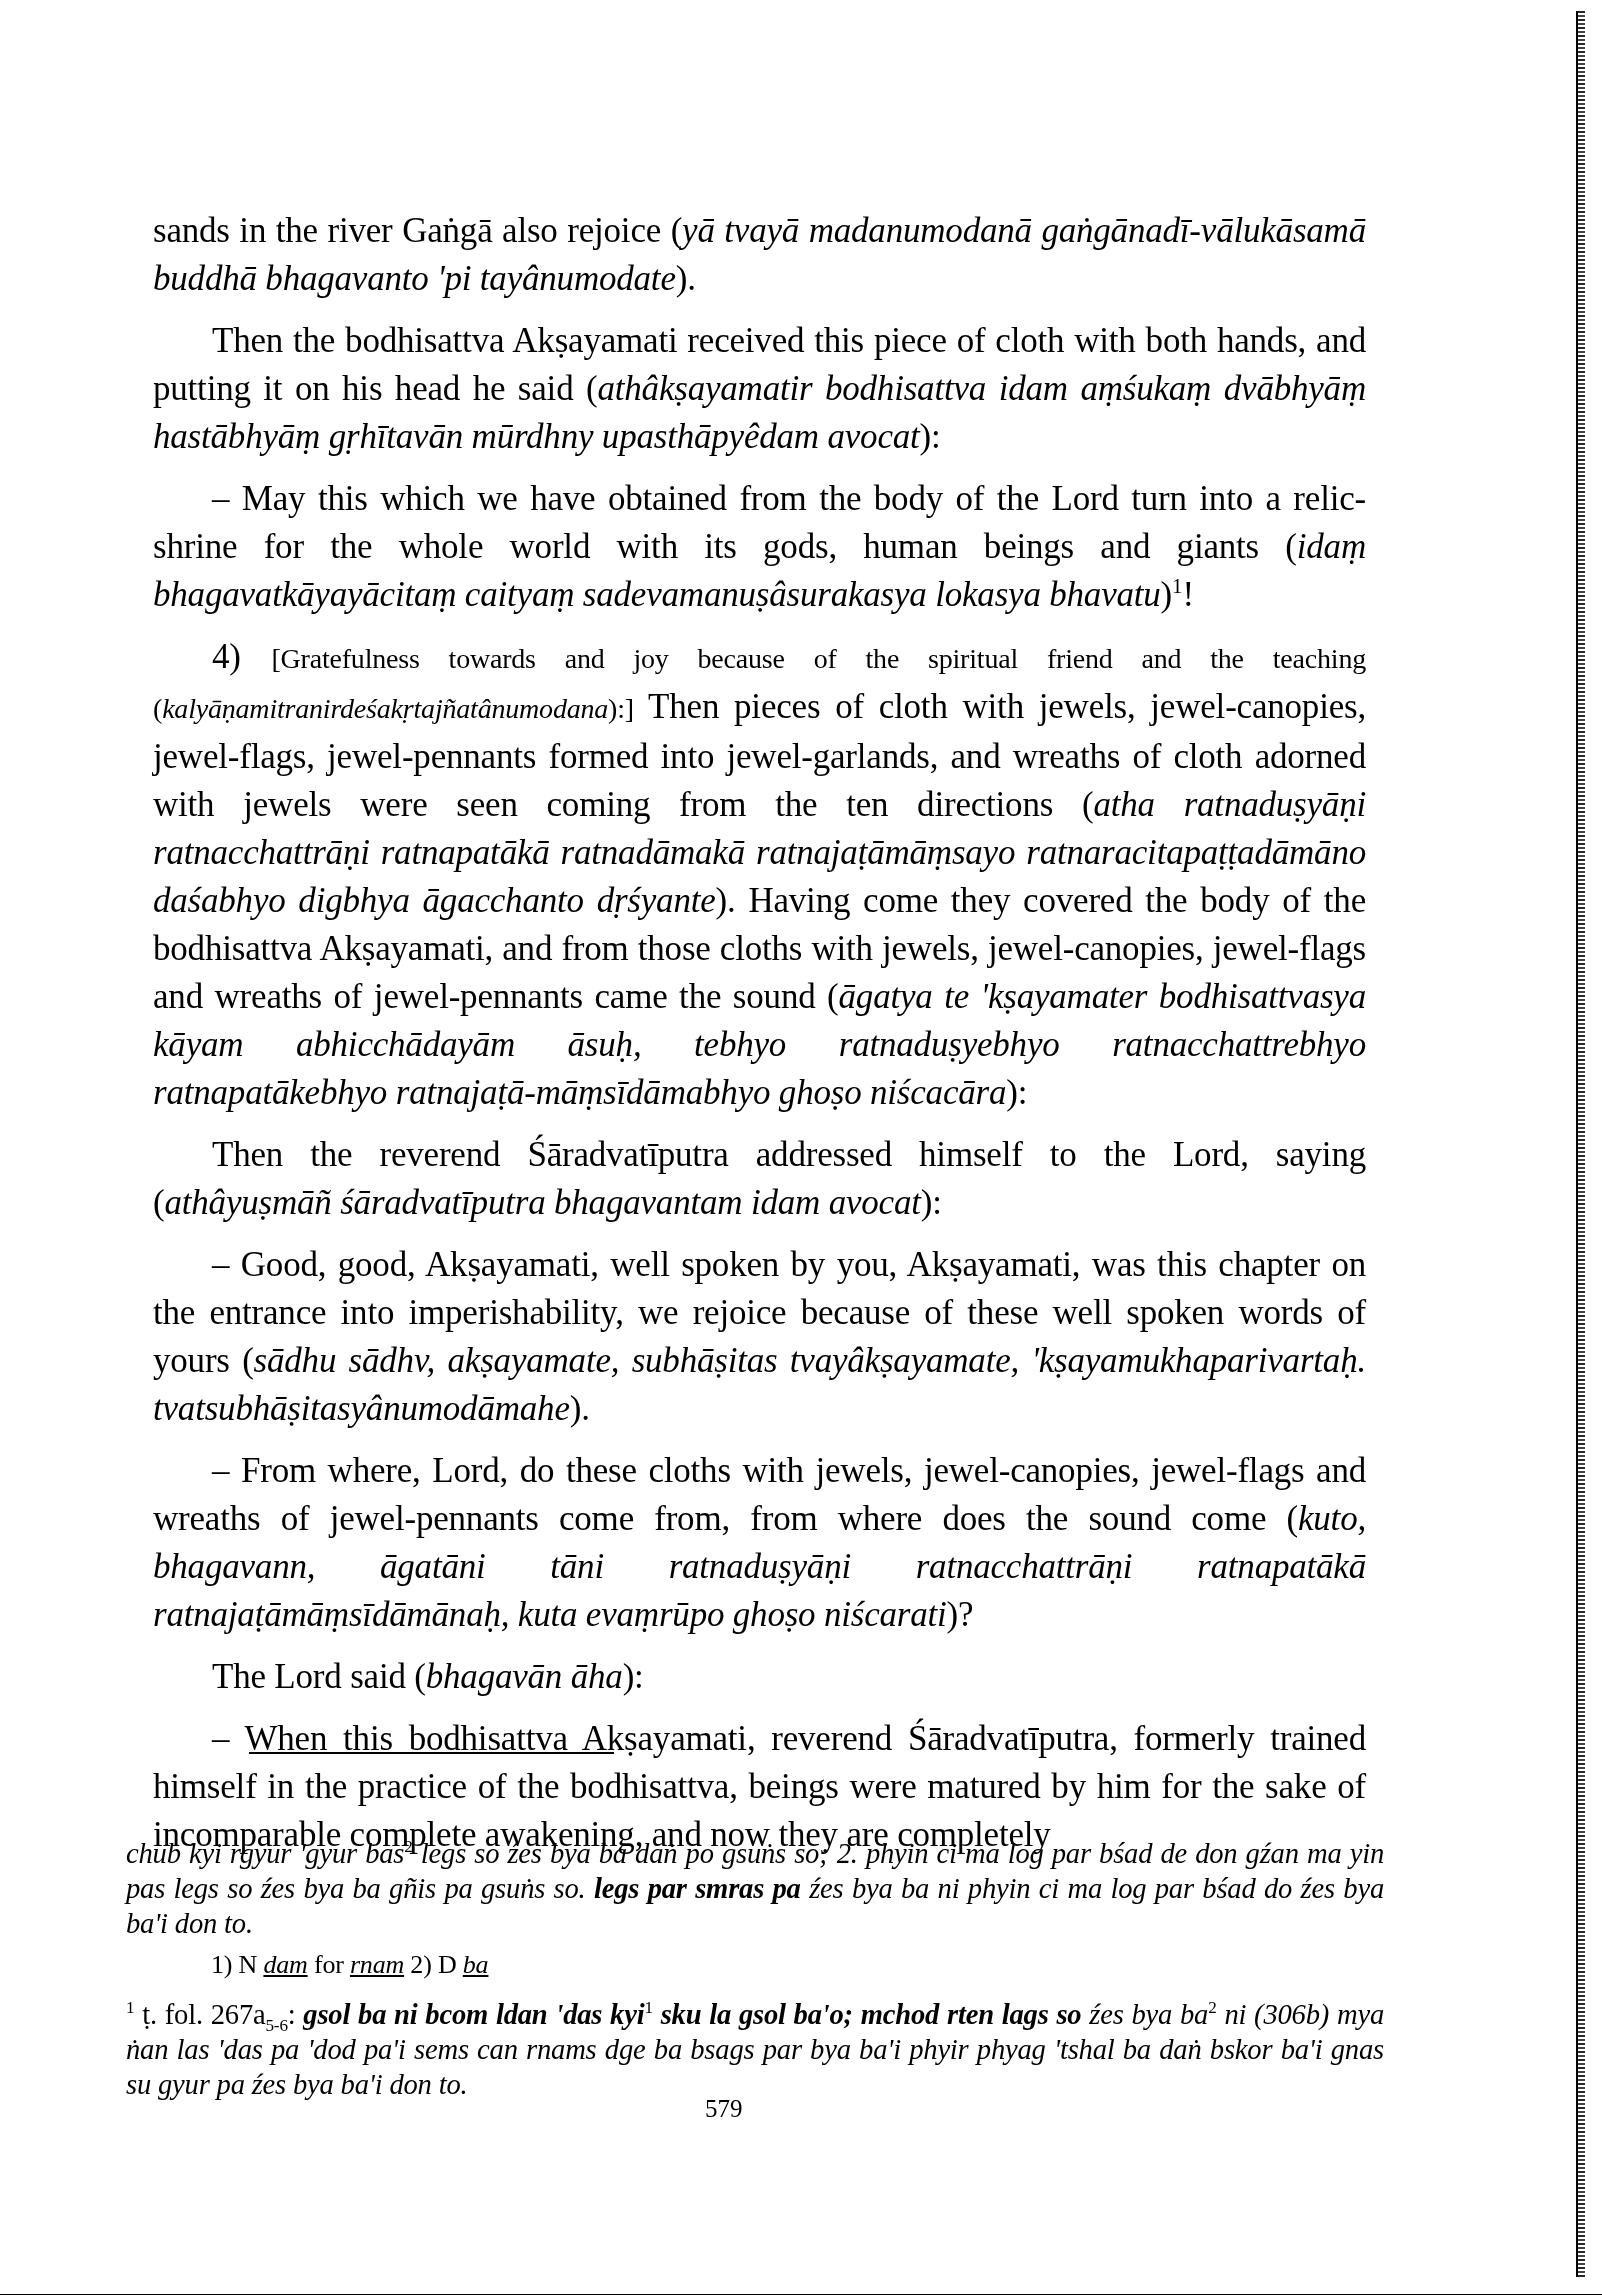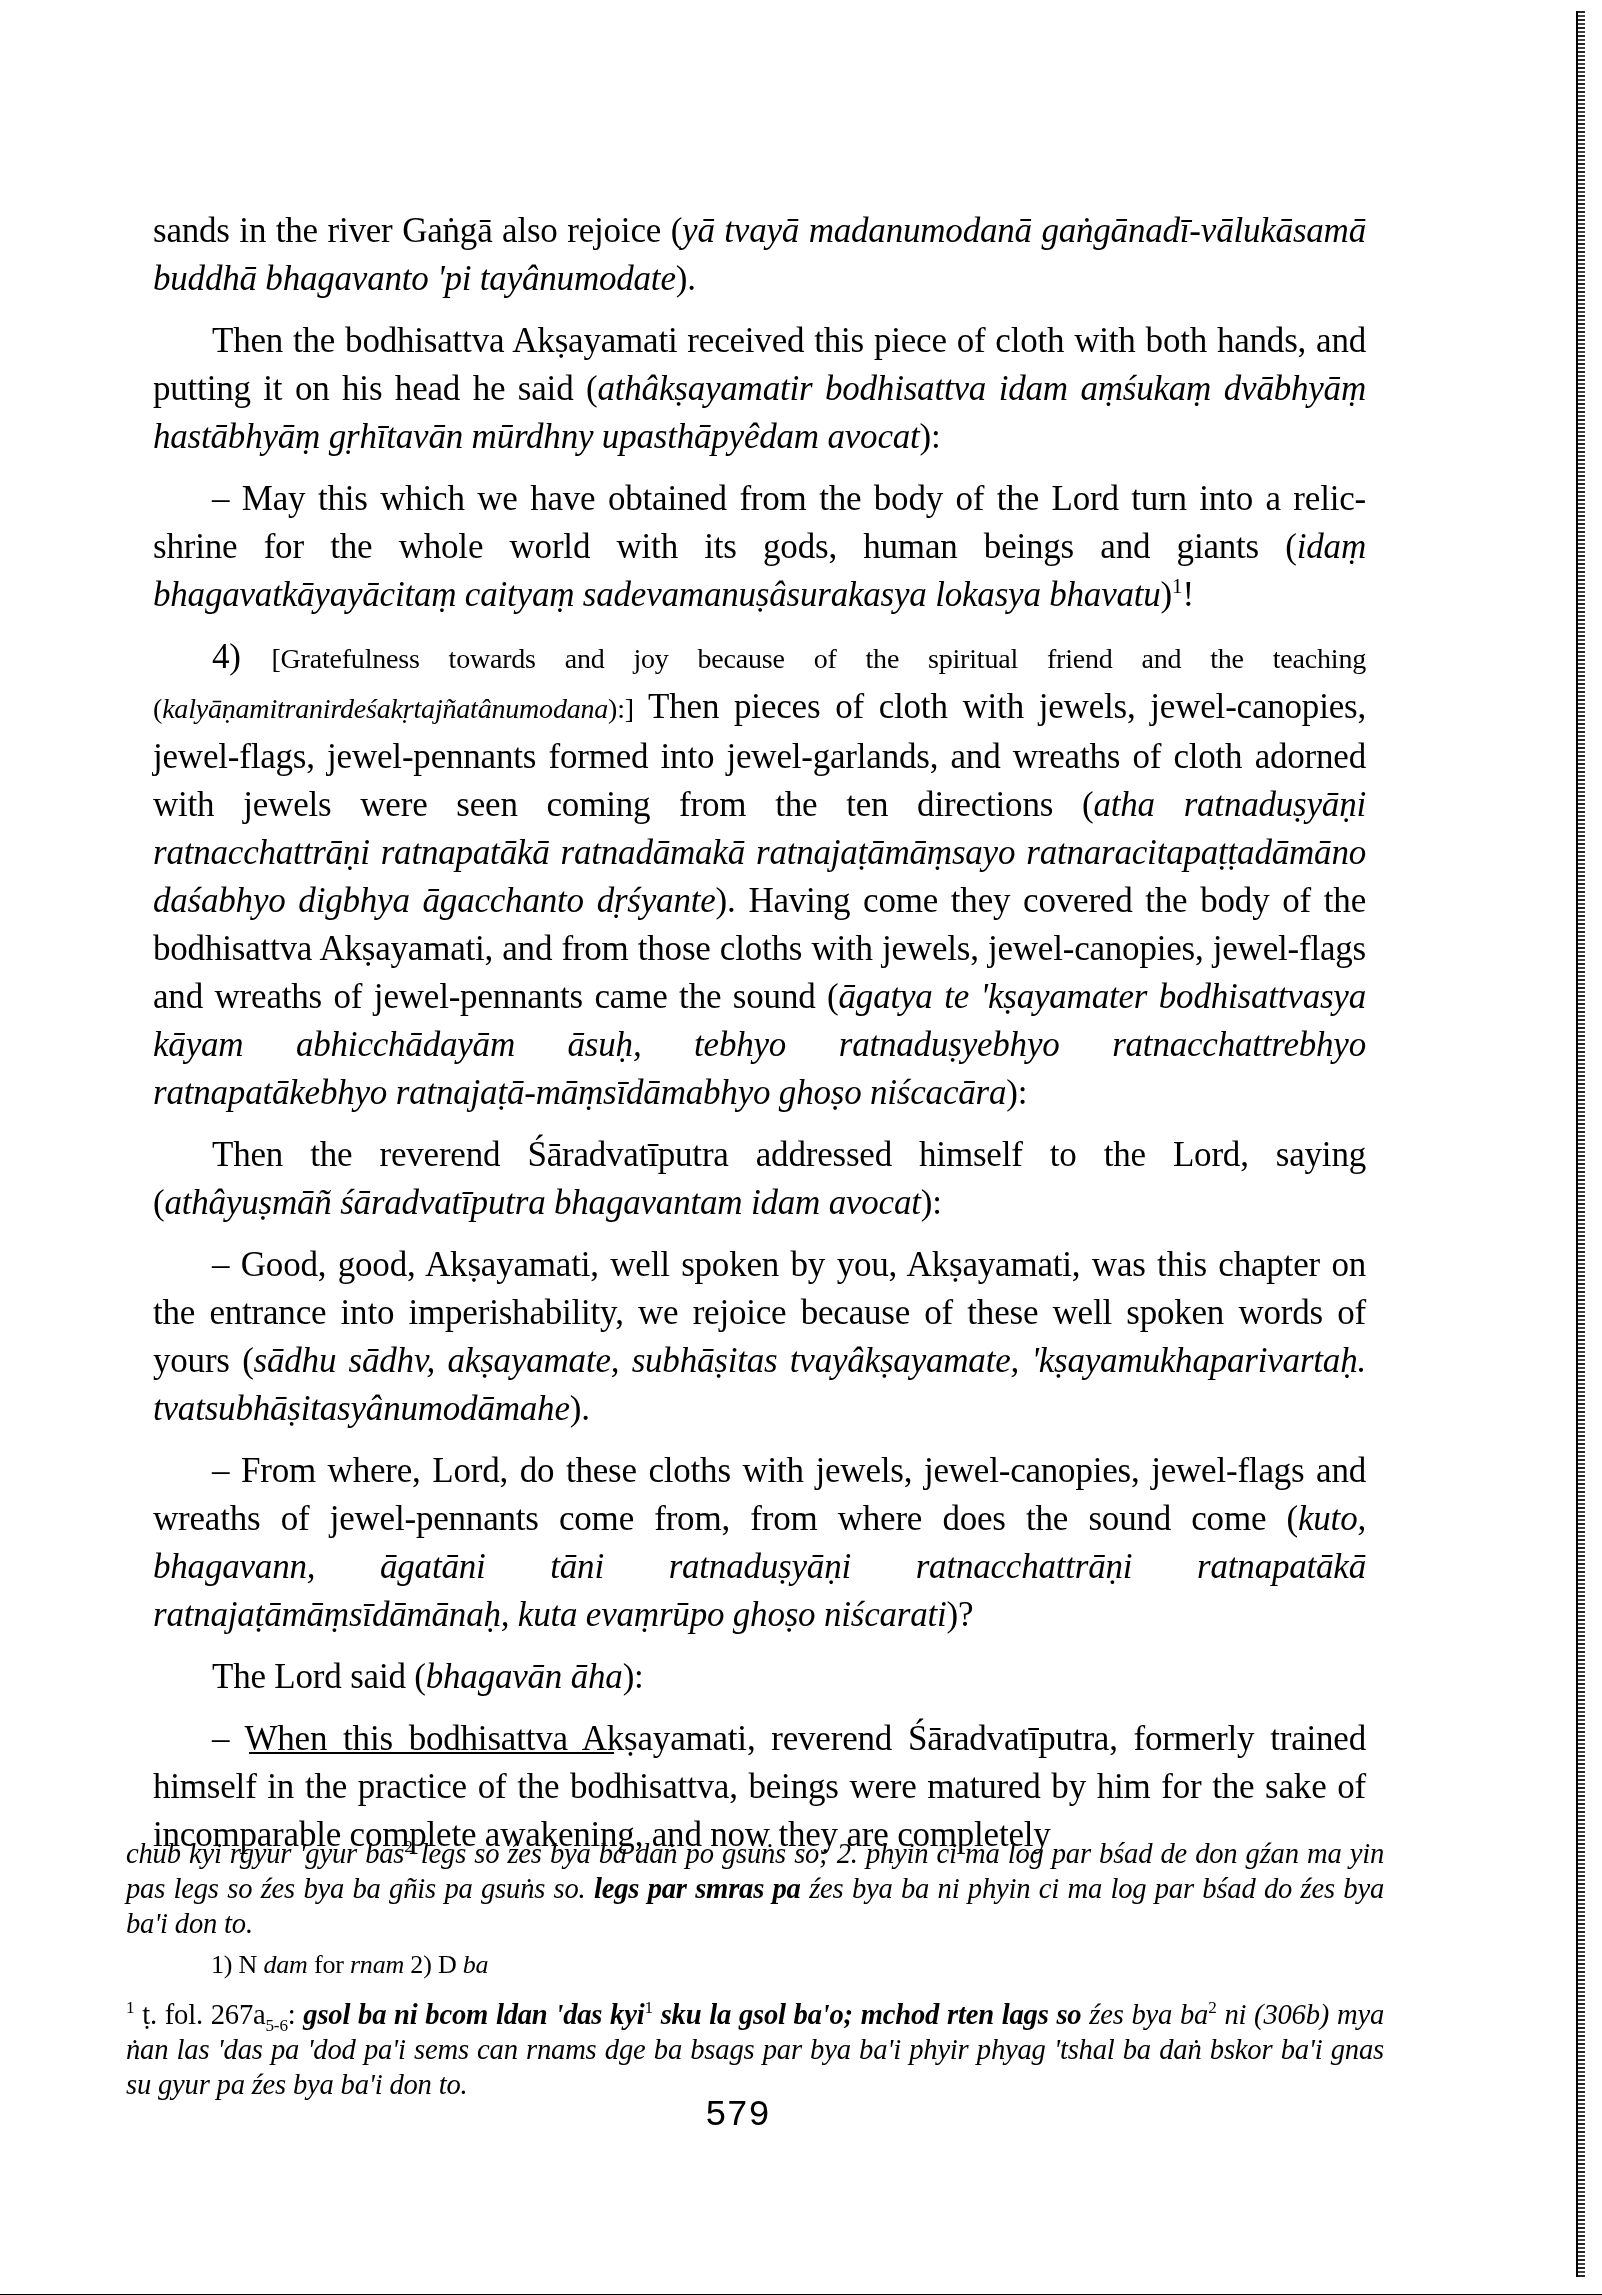--- a/index.html
+++ b/index.html
@@ -20,28 +20,28 @@
       position: absolute; left: 249px; top: 1752px; width: 365px; height: 1.8px;
       background: #000;
     }
     .footnotes {
       position: absolute; left: 126px; top: 1836px; width: 1258px;
       font-size: 28.6px; line-height: 35px; text-align: justify;
       font-style: italic; letter-spacing: -0.2px;
     }
     .footnotes p { margin: 0; }
     .fn-variants { padding-left: 85px; font-style: normal; margin-top: 6px !important; margin-bottom: 14.6px !important; font-size: 26px; }
-    .fn-variants i { font-style: italic; }
+    .fn-variants i { font-style: italic; text-decoration: underline; }
     .roman { font-style: normal; }
     .bold { font-weight: bold; }
     sup { font-size: 60%; line-height: 0; vertical-align: super; }
     sub { font-size: 60%; line-height: 0; vertical-align: sub; }
     .page-number {
-      position: absolute; left: 705px; top: 2095px; font-size: 36px;
-      font-family: Liberation Mono, monospace;
+      position: absolute; left: 705px; top: 2095px; font-size: 25px;
+      font-family: Liberation Serif, serif;
     }
     .scan-edge {
       position: absolute; left: 1578px; top: 11px; width: 7.3px; height: 2266px;
       background: repeating-linear-gradient(180deg, #000 0 2.4px, #fff 2.4px 4.3px, #222 4.3px 6px, #fff 6px 8px);
       opacity: 0.85;
     }
     .scan-edge-line {
       position: absolute; left: 1576px; top: 11px; width: 1.8px; height: 2266px; background: #000;
     }
     .bottom-bar {

